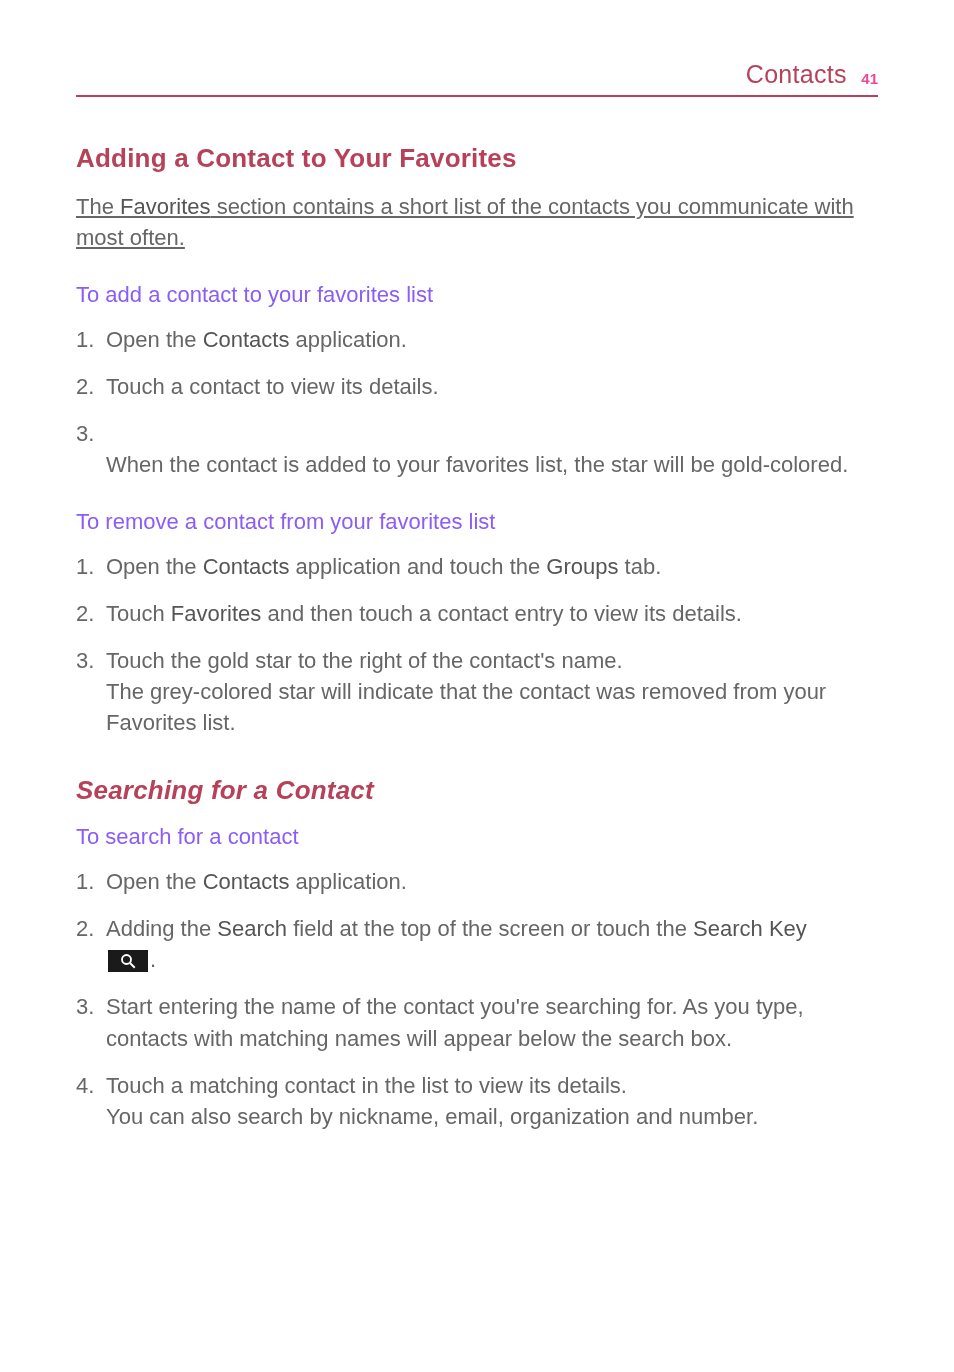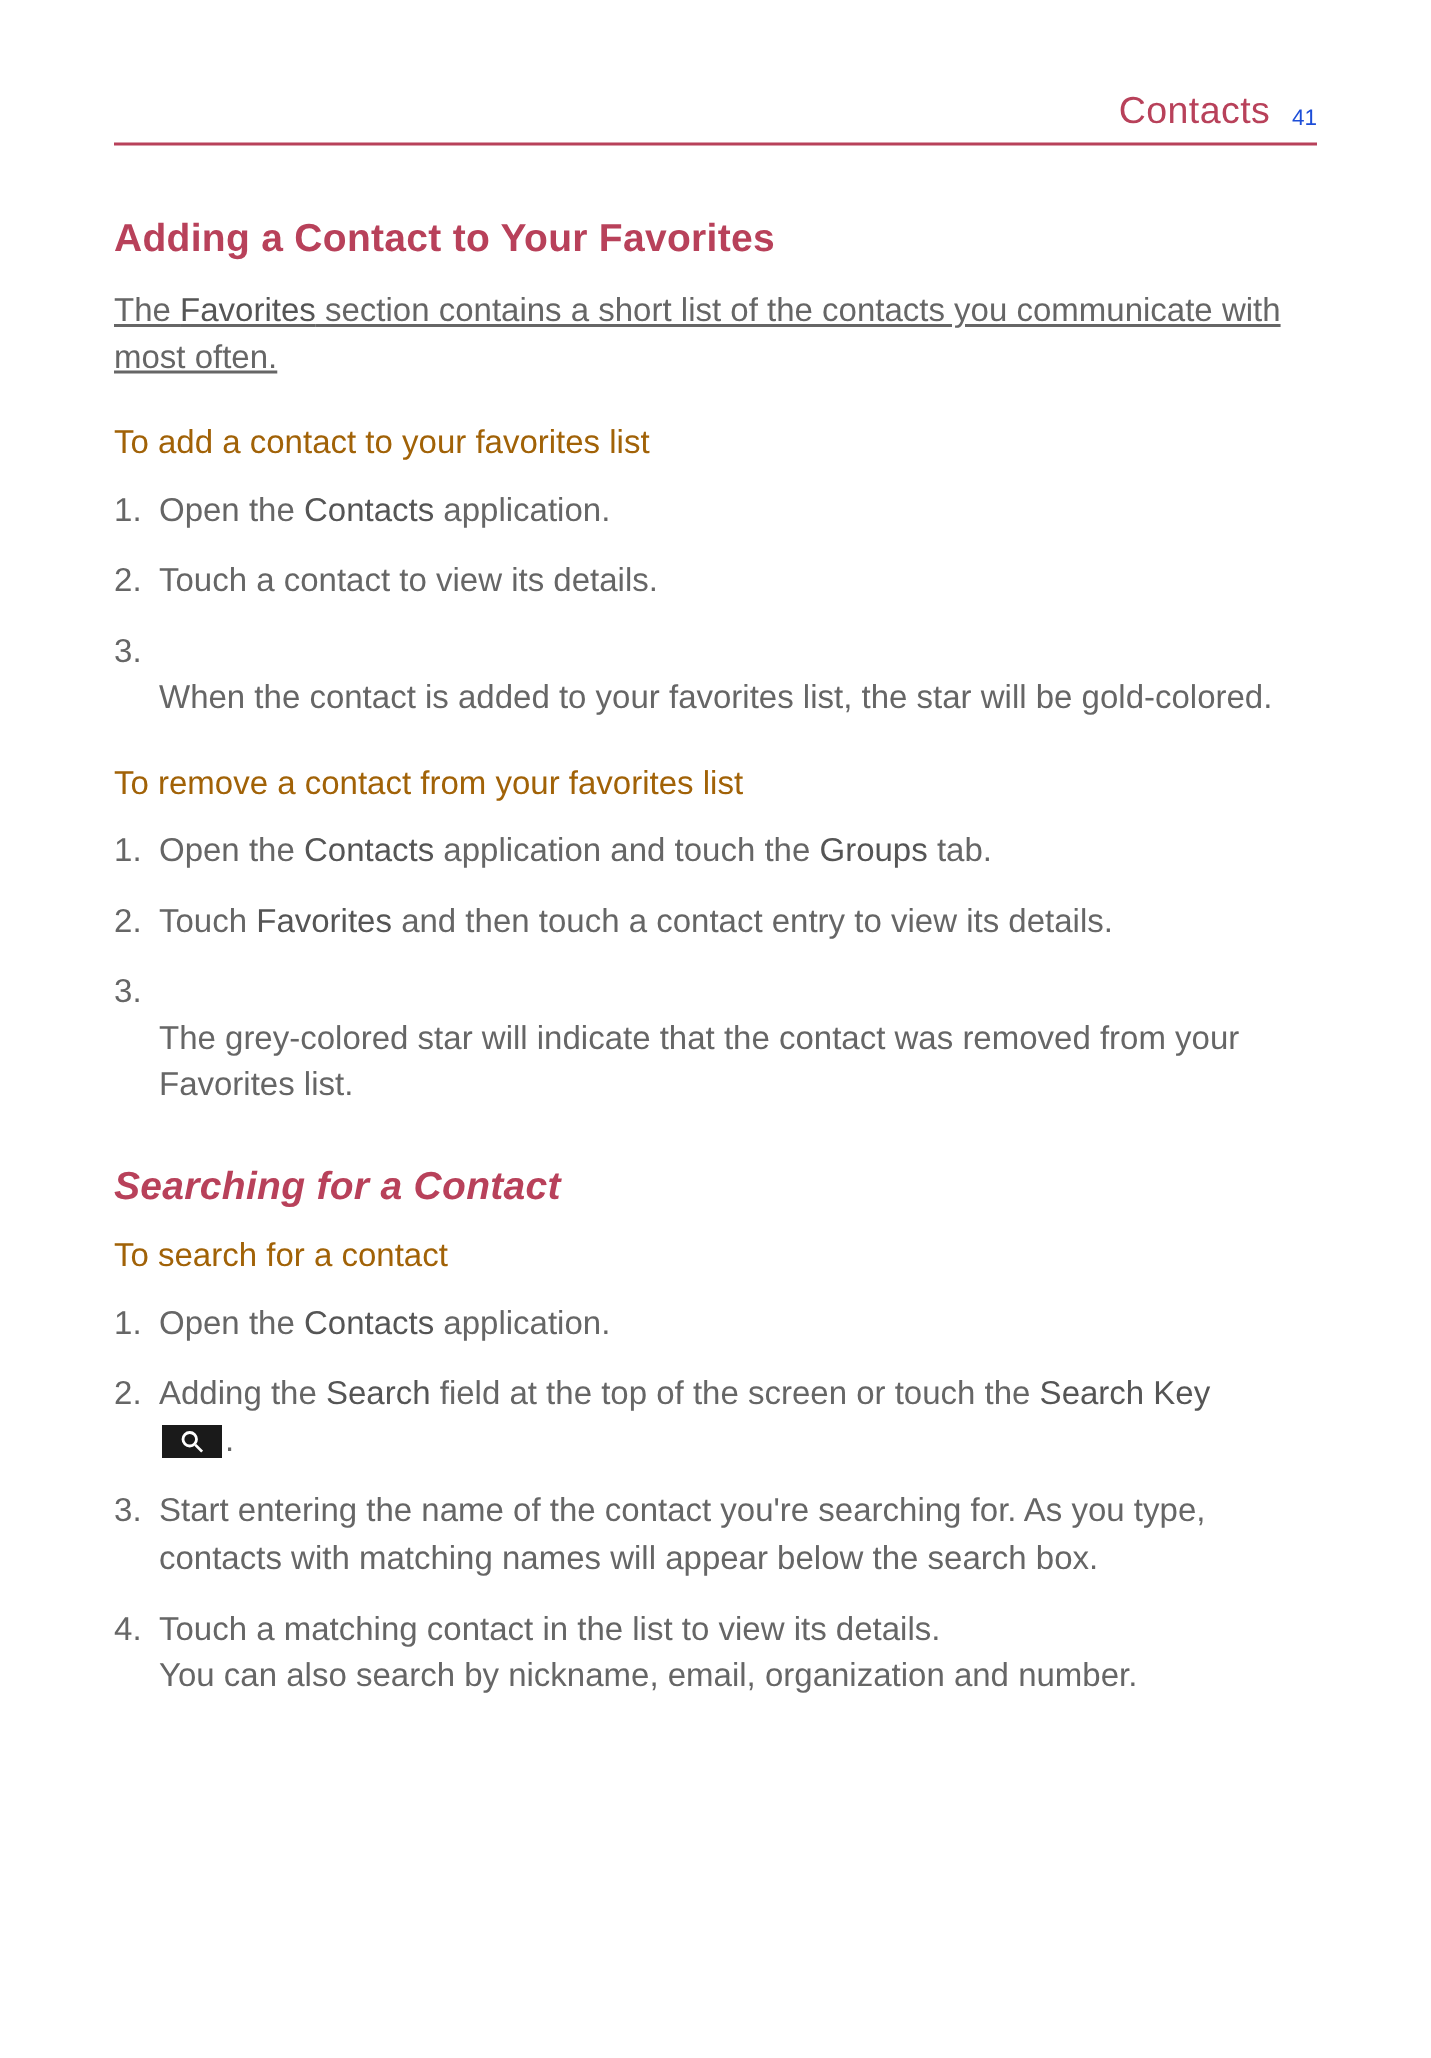--- a/index.html
+++ b/index.html
@@ -20,23 +20,23 @@
     margin-bottom: 46px;
     text-align: right;
   }
   .header-title {
     color: #b8415a;
     font-size: 25px;
     font-weight: 400;
     letter-spacing: 0.3px;
   }
   .page-num {
-    color: #1d4ed8;
+    color: #ec4899;
     font-size: 15px;
-    font-weight: 400;
+    font-weight: 700;
     margin-left: 10px;
     position: relative;
     top: 1px;
   }
   h2.section {
     color: #b8415a;
     font-size: 26px;
     font-weight: 600;
     margin: 0 0 18px 0;
     letter-spacing: 0.2px;
@@ -48,21 +48,21 @@
   p.body {
     font-size: 22px;
     line-height: 1.4;
     color: #666;
     margin: 0 0 28px 0;
     font-weight: 300;
     text-decoration: underline;
   }
   p.body .bold { color:#555; font-weight:500; }
   h3.sub {
-    color: #a16207;
+    color: #8b5cf6;
     font-size: 22px;
     font-weight: 500;
     margin: 0 0 14px 0;
   }
   ol.steps {
     list-style: none;
     padding: 0;
     margin: 16px 0 28px 0;
     counter-reset: step;
   }
@@ -133,21 +133,21 @@
   <h3 class="sub">To remove a contact from your favorites list</h3>
 
   <ol class="steps">
     <li>
       <span>Open the </span><span class="bold">Contacts</span><span> application and touch the </span><span class="bold">Groups</span><span> tab.</span>
     </li>
     <li>
       <span>Touch </span><span class="bold">Favorites</span><span> and then touch a contact entry to view its details.</span>
     </li>
     <li>
-      <br>
+      <span>Touch the gold star to the right of the contact's name.</span><br>
       <span>The grey-colored star will indicate that the contact was removed from your Favorites list.</span>
     </li>
   </ol>
 
   <h2 class="section mt">Searching for a Contact</h2>
 
 
   <h3 class="sub">To search for a contact</h3>
 
   <ol class="steps">

